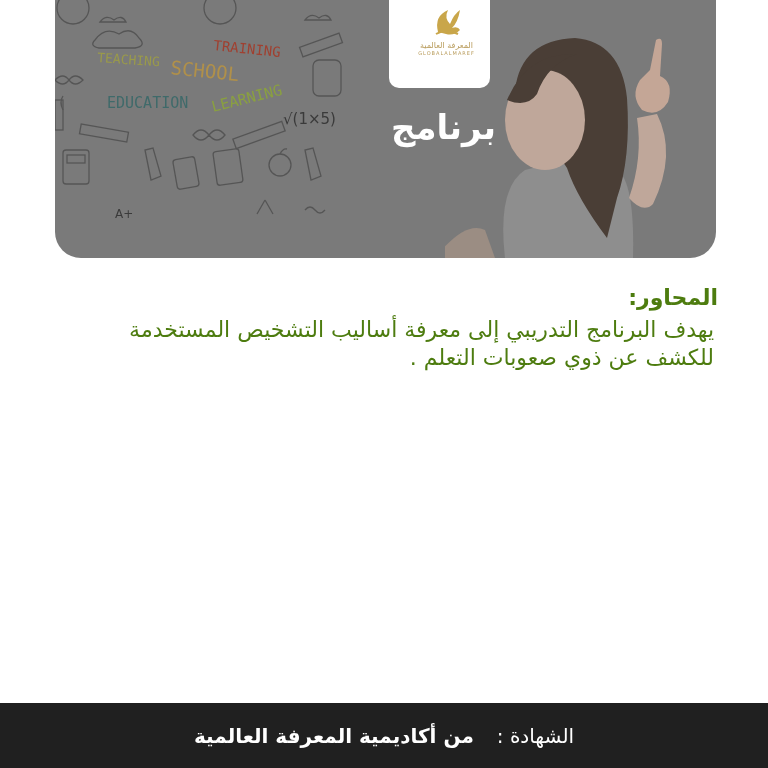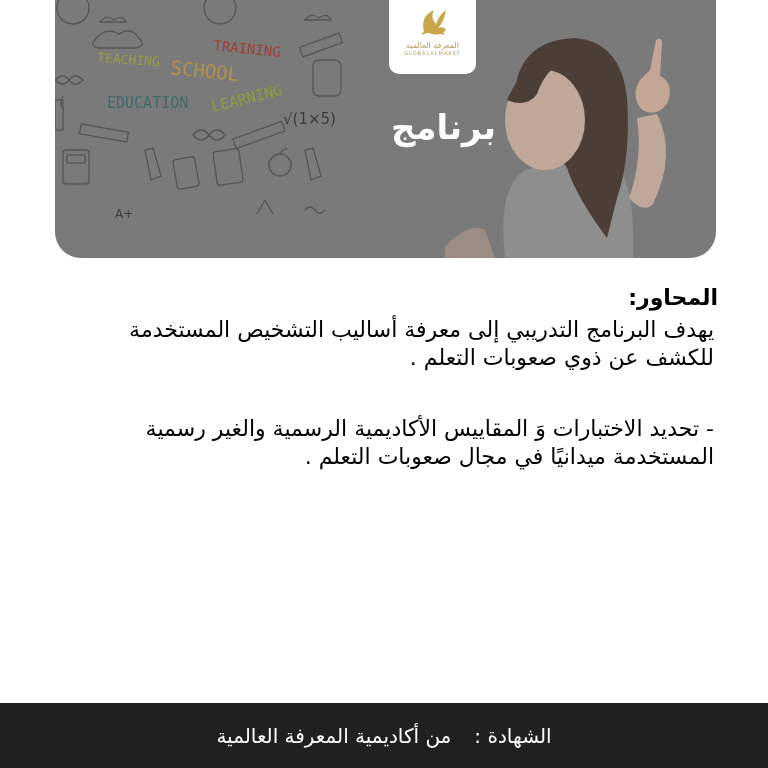--- a/index.html
+++ b/index.html
@@ -7,47 +7,47 @@
     width: 768px; height: 768px; background: #ffffff; position: relative; overflow: hidden;
     font-family: "DejaVu Sans", sans-serif;
   }
   .banner {
     position: absolute; left: 55px; top: 0; width: 661px; height: 258px;
     background: #7a7a7a; border-radius: 0 0 26px 26px; overflow: hidden;
   }
   .doodles { position: absolute; left: 0; top: 0; width: 400px; height: 258px; }
   .girl { position: absolute; left: 390px; top: 30px; width: 271px; height: 228px; }
   .logo-card {
-    position: absolute; left: 334px; top: 0; width: 87px; height: 74px;
+    position: absolute; left: 334px; top: 0; width: 87px; height: 88px;
     background: #ffffff; border-radius: 0 0 10px 10px;
-    display: flex; flex-direction: column; align-items: center; justify-content: flex-start;
+    display: flex; flex-direction: column; align-items: center; justify-content: flex-start; padding-left: 14px;
   }
   .logo-card svg { margin-top: 6px; }
   .logo-ar { font-size: 8px; color: #b89b5a; line-height: 9px; margin-top: 1px; direction: rtl; }
   .logo-en { font-size: 5px; color: #b89b5a; letter-spacing: 1px; line-height: 7px; }
   .title-wrap {
     position: absolute; left: 8px; right: 22px; top: 106px; text-align: right; direction: rtl; color: #ffffff;
     font-family: "DejaVu Sans", sans-serif; font-weight: bold;
   }
   .title-1 { font-size: 34px; line-height: 42px; padding-right: 198px; }
   .title-2 { font-size: 42px; line-height: 56px; }
   .content {
     position: absolute; left: 52px; right: 50px; top: 284px; direction: rtl; text-align: right;
-    color: #000000; font-family: "DejaVu Sans", sans-serif; font-size: 22px; line-height: 28px;
+    color: #4d7c0f; font-family: "DejaVu Sans", sans-serif; font-size: 22px; line-height: 28px;
   }
   .heading { font-weight: bold; font-size: 22px; line-height: 28px; }
   .para { margin: 4px; }
   .gap { height: 35px; }
   .footer {
     position: absolute; left: 0; top: 703px; width: 768px; height: 65px; background: #202020;
     display: flex; align-items: center; justify-content: center; direction: rtl; color: #ffffff;
     font-size: 20px;
   }
   .footer .label { font-weight: normal; }
-  .footer .value { font-weight: normal; margin-right: 23px; }
+  .footer .value { font-weight: bold; margin-right: 23px; }
 </style>
 </head>
 <body>
 
 <div class="banner">
 
   <svg class="doodles" viewBox="0 0 400 258">
     <g fill="none" stroke="#4a4a4a" stroke-width="1.3" opacity="0.75">
       <circle cx="18" cy="8" r="16"></circle>
         <circle cx="165" cy="8" r="16"></circle>
@@ -103,20 +103,19 @@
 
   <div class="title-wrap">
     <div class="title-1">برنامج</div>
   </div>
 </div>
 
 <div class="content">
   <div class="heading">المحاور:</div>
   <p class="para">يهدف البرنامج التدريبي إلى معرفة أساليب التشخيص المستخدمة للكشف عن ذوي صعوبات التعلم .</p>
   <div class="gap"></div>
-  <p class="para">- تحديد الاختبارات وَ المقاييس الأكاديمية الرسمية والغير رسمية المستخدمة ميدانيًا في مجال صعوبات التعلم .</p>
   <div class="gap"></div>
 </div>
 
 <div class="footer">
   <span class="label">الشهادة :</span>
   <span class="value">من أكاديمية المعرفة العالمية</span>
 </div>
 
 </body></html>

